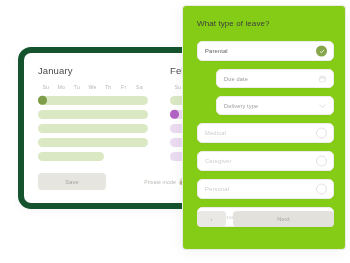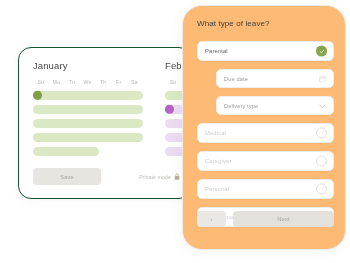--- a/index.html
+++ b/index.html
@@ -22,21 +22,21 @@
   }
 
   
   .calendar-card {
     position: absolute;
     left: 18px;
     top: 47px;
     width: 172px;
     height: 150px;
     background: #ffffff;
-    border: 1px solid #14532d;
+    border: 6px solid #14532d;
     border-radius: 13px;
     box-shadow: 0 2px 10px rgba(90,80,80,0.05);
     overflow: hidden;
   }
   .cal-inner {
     position: absolute;
     left: 14px;
     top: 12px;
     right: 0;
     bottom: 0;
@@ -124,23 +124,23 @@
   }
   .lock-icon svg { display: block; }
 
   
   .form-card {
     position: absolute;
     left: 182px;
     top: 5px;
     width: 162px;
     height: 243px;
-    background: #fdba74;
+    background: #84cc16;
     border: 1px solid #eceaea;
-    border-radius: 20px;
+    border-radius: 4px;
     box-shadow: -2px 2px 12px rgba(90,80,80,0.06);
     overflow: hidden;
   }
   .form-inner {
     position: absolute;
     left: 14px;
     right: 11px;
     top: 13px;
   }
   .form-title {

